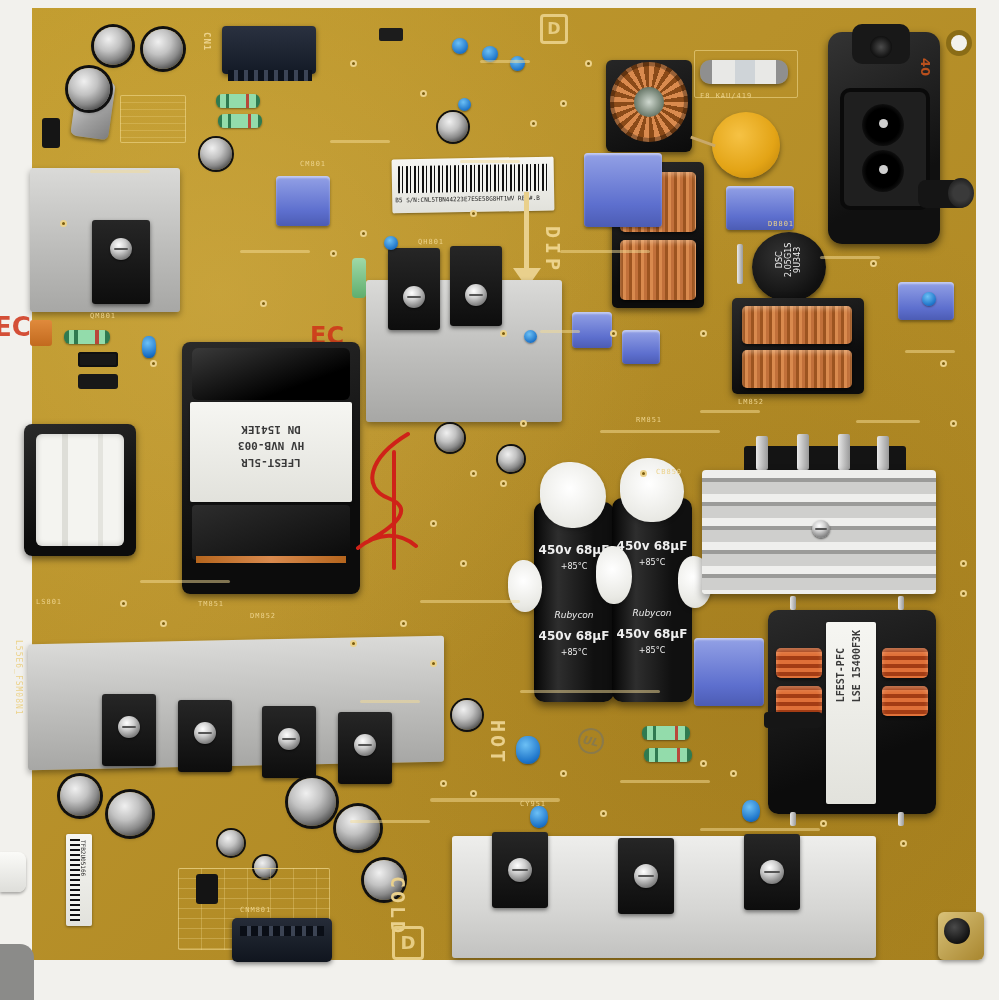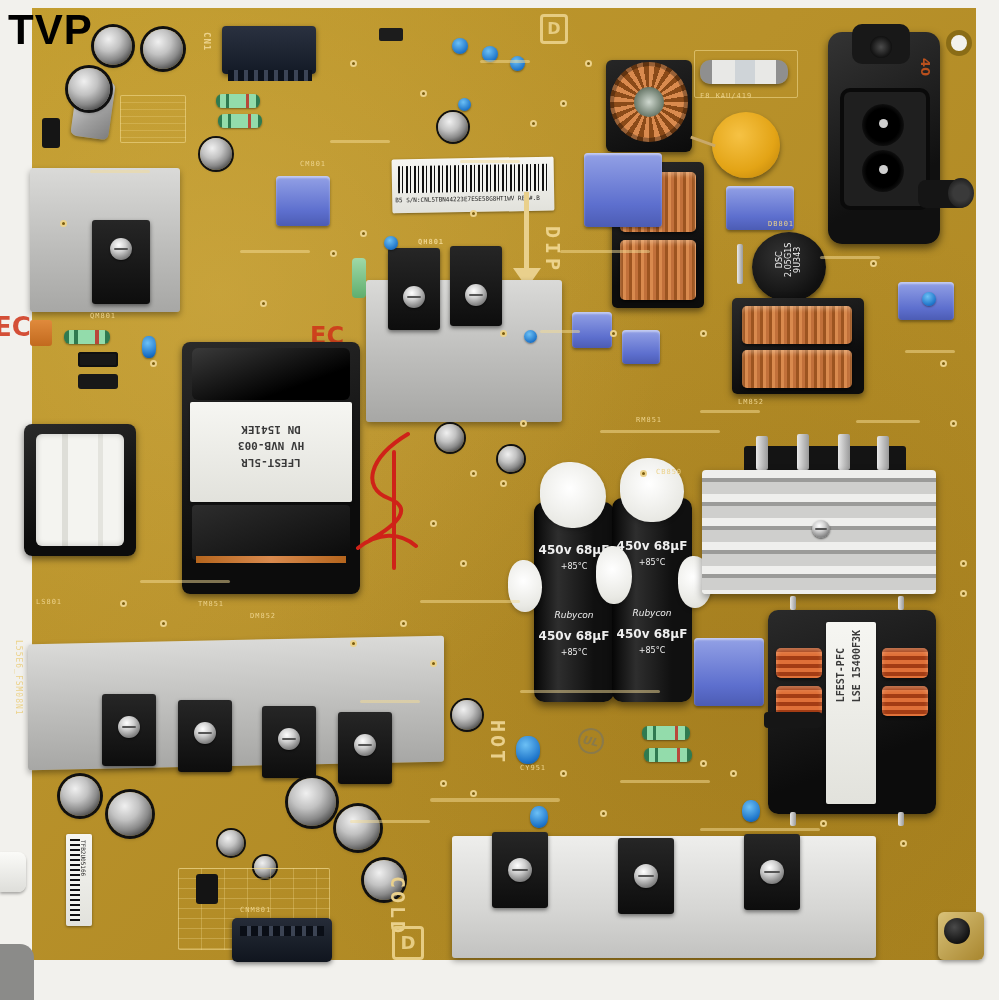--- a/index.html
+++ b/index.html
@@ -56,21 +56,20 @@
 <div class="photo">
 
   <div class="pcb"></div>
 
   <div class="abs" style="left:0;top:0;width:999px;height:8px;background:#f2f1ed;"></div>
   <div class="abs" style="left:0;top:0;width:32px;height:1000px;background:#f2f1ed;"></div>
   <div class="abs" style="left:976px;top:0;width:23px;height:1000px;background:#f2f1ed;"></div>
   <div class="abs" style="left:0;top:960px;width:999px;height:40px;background:#f2f1ed;"></div>
   <div class="abs" style="left:0;top:944px;width:34px;height:56px;background:#8b8b89;border-radius:0 14px 0 0;"></div>
 
-  <div class="wm">TVP</div>
 
   <div class="metal abs" style="left:74px;top:80px;width:38px;height:58px;transform:rotate(8deg);"></div>
   <div class="abs" style="left:84px;top:92px;width:18px;height:18px;border-radius:50%;background:#6f6f6d;box-shadow:inset 0 1px 3px #333;"></div>
 
   <div class="cap" style="left:94px;top:27px;width:38px;height:38px;"></div>
   <div class="cap" style="left:143px;top:29px;width:40px;height:40px;"></div>
   <div class="cap" style="left:68px;top:68px;width:42px;height:42px;"></div>
   <div class="cap small" style="left:200px;top:138px;width:32px;height:32px;"></div>
   <div class="abs" style="left:42px;top:118px;width:18px;height:30px;background:#151515;border-radius:3px;"></div>
 
@@ -297,25 +296,25 @@
   <div class="screw" style="left:760px;top:860px;width:24px;height:24px;"></div>
 
   <div class="metal abs" style="left:938px;top:912px;width:46px;height:48px;background:linear-gradient(135deg,#d9c27a,#a8862e);"></div>
   <div class="abs" style="left:944px;top:918px;width:26px;height:26px;border-radius:50%;background:radial-gradient(circle at 40% 35%,#4a4a4a,#0e0e0e 75%);"></div>
 
   <span class="silk" style="left:90px;top:312px;">QM801</span>
   <span class="silk" style="left:250px;top:612px;">DM852</span>
   <span class="silk" style="left:300px;top:160px;">CM801</span>
   <span class="silk" style="left:738px;top:398px;">LM852</span>
   <span class="silk" style="left:240px;top:906px;">CNM801</span>
-  <span class="silk" style="left:418px;top:238px;font-weight:bold;">QH801</span>
+  <span class="silk" style="left:418px;top:238px;">QH801</span>
   <span class="silk" style="left:768px;top:220px;">DB801</span>
   <span class="silk" style="left:636px;top:416px;">RM851</span>
   <span class="silk" style="left:198px;top:600px;">TM851</span>
-  <span class="silk" style="left:520px;top:764px;">CY951</span>
+  <span class="silk" style="left:520px;top:800px;">CY951</span>
   <span class="silk" style="left:36px;top:598px;">LS801</span>
   <span class="silk" style="left:656px;top:468px;">CB850</span>
 
 <div class="trace" style="left: 560px; top: 250px; width: 90px; height: 3px;"></div>
     <div class="trace" style="left: 600px; top: 430px; width: 120px; height: 3px;"></div>
     <div class="trace" style="left: 420px; top: 600px; width: 100px; height: 3px;"></div>
     <div class="trace" style="left: 520px; top: 690px; width: 140px; height: 3px;"></div>
     <div class="trace" style="left: 350px; top: 820px; width: 80px; height: 3px;"></div>
     <div class="trace" style="left: 700px; top: 828px; width: 120px; height: 3px;"></div>
     <div class="trace" style="left: 856px; top: 420px; width: 64px; height: 3px;"></div>

